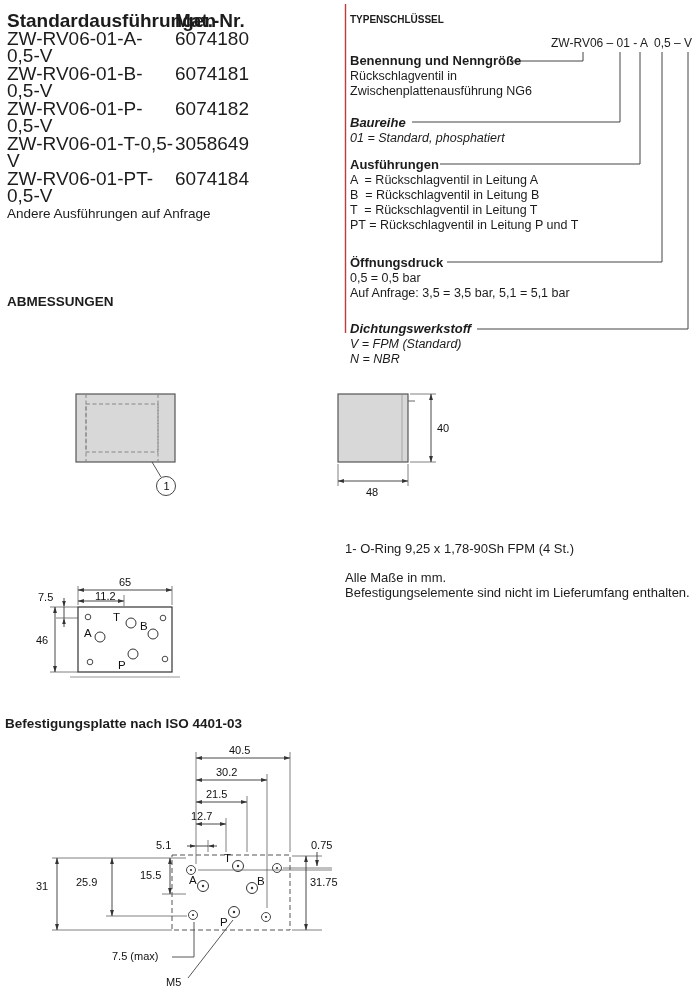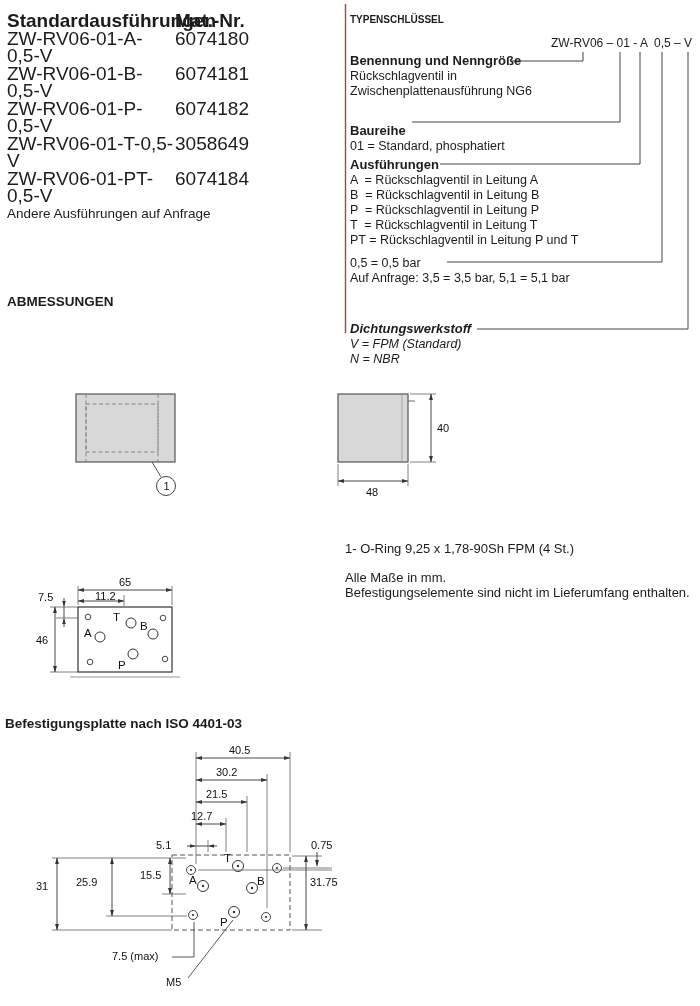--- a/index.html
+++ b/index.html
@@ -200,33 +200,33 @@
   </div>
 
   <div class="txt typ-title" style="left:350px; top:14px;">TYPENSCHLÜSSEL</div>
   <div class="txt typ-code" style="right:8px; top:36px;">ZW-RV06 – 01 - A  0,5 – V</div>
 
   <div class="txt" style="left:350px; top:54px;">
     <div class="typ-head">Benennung und Nenngröße</div>
     <div class="typ-line">Rückschlagventil in</div>
     <div class="typ-line">Zwischenplattenausführung NG6</div>
   </div>
-  <div class="txt" style="left:350px; top:124px;">
+  <div class="txt" style="left:350px; top:116px;font-style:italic;">
     <div class="typ-head">Baureihe</div>
     <div class="typ-line">01 = Standard, phosphatiert</div>
   </div>
   <div class="txt" style="left:350px; top:158px;">
     <div class="typ-head">Ausführungen</div>
     <div class="typ-line">A  = Rückschlagventil in Leitung A</div>
     <div class="typ-line">B  = Rückschlagventil in Leitung B</div>
-    <div class="typ-line">P  = Rückschlagventil in Leitung P</div>
     <div class="typ-line">T  = Rückschlagventil in Leitung T</div>
     <div class="typ-line">PT = Rückschlagventil in Leitung P und T</div>
   </div>
   <div class="txt" style="left:350px; top:256px;">
+    <div class="typ-head">Öffnungsdruck</div>
     <div class="typ-line">0,5 = 0,5 bar</div>
     <div class="typ-line">Auf Anfrage: 3,5 = 3,5 bar, 5,1 = 5,1 bar</div>
   </div>
   <div class="txt" style="left:350px; top:322px;font-style:italic;">
     <div class="typ-head">Dichtungswerkstoff</div>
     <div class="typ-line">V = FPM (Standard)</div>
     <div class="typ-line">N = NBR</div>
   </div>
 
   <div class="txt h1" style="left:7px; top:294px;">ABMESSUNGEN</div>

